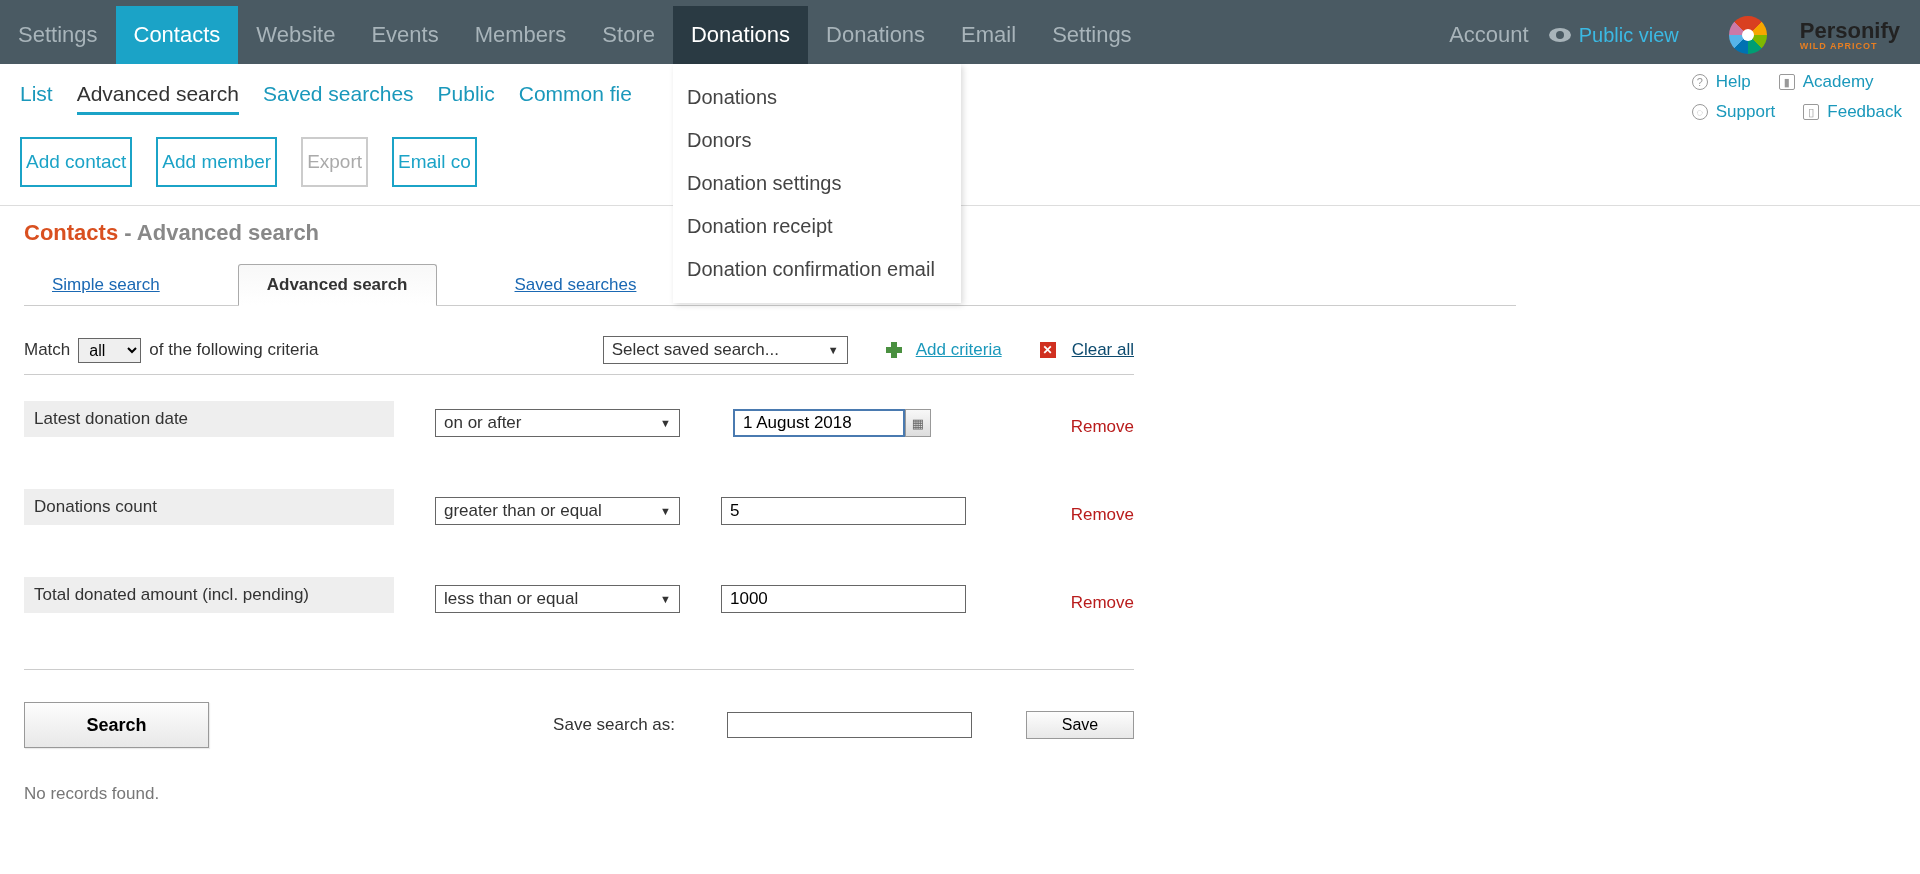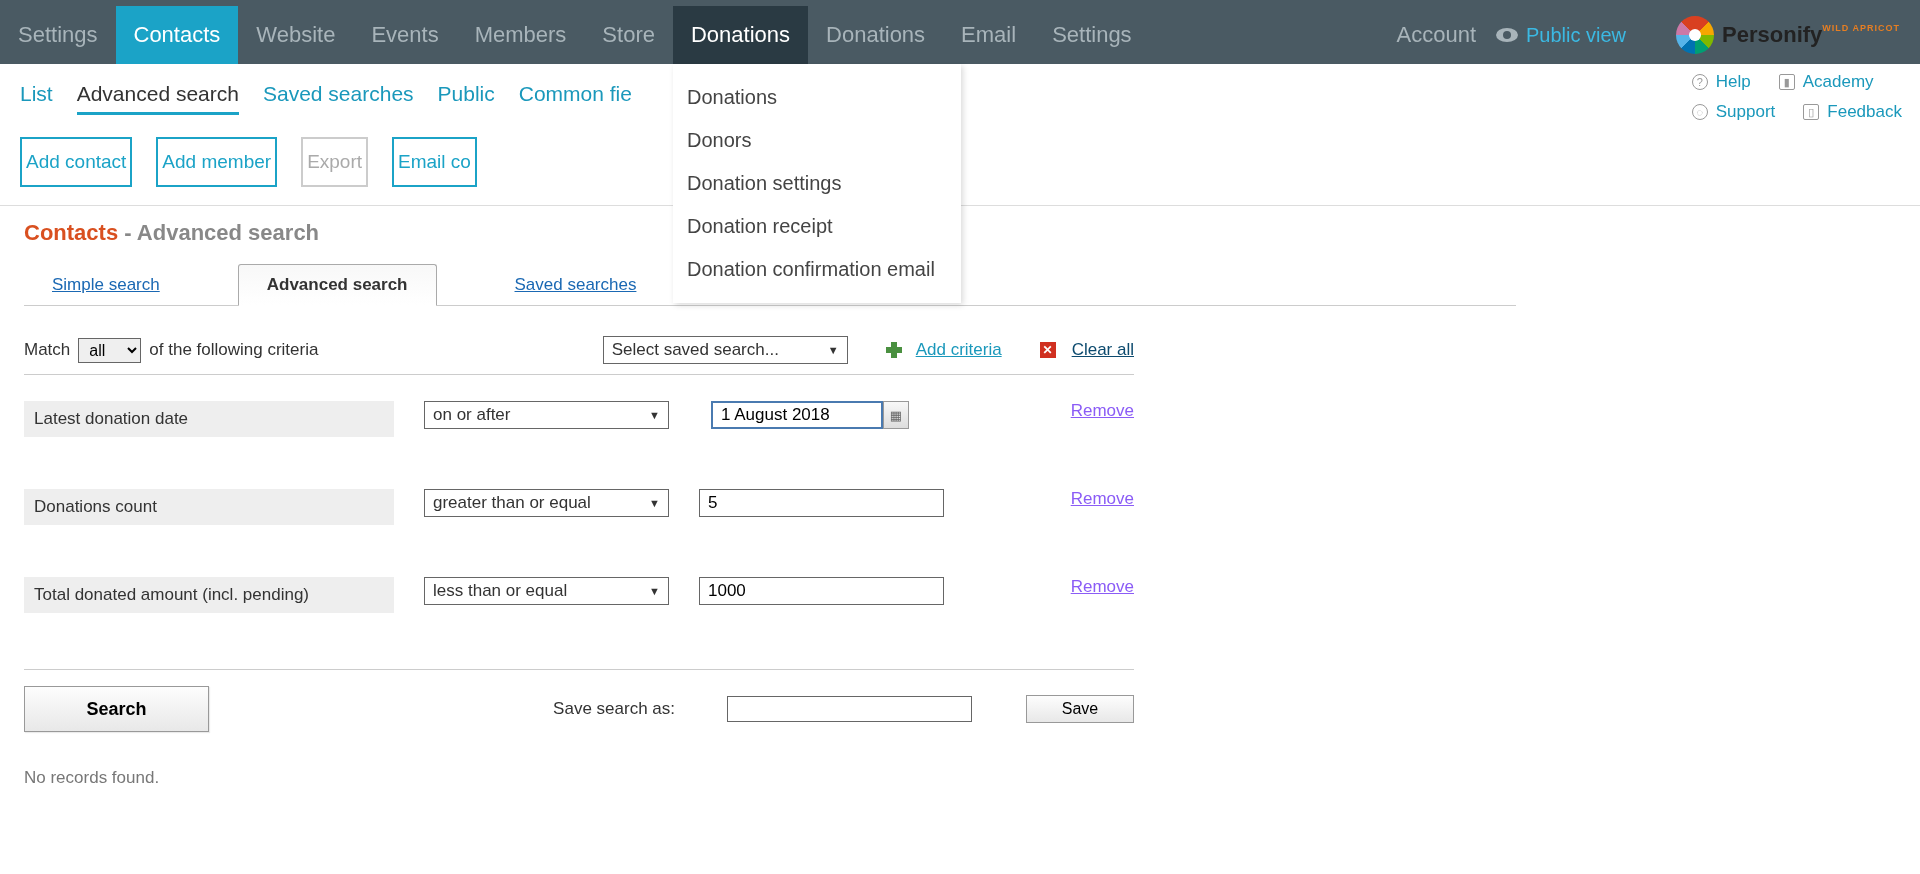--- a/index.html
+++ b/index.html
@@ -11,21 +11,21 @@
 .topbar .nav-item.active { background: #1ba3c7; color: #fff; }
 .topbar .nav-item.open { background: #2a3a43; color: #fff; }
 .topbar .right { margin-left: auto; display: flex; align-items: center; gap: 20px; padding-right: 20px; }
 .topbar .account { color: #a8b4ba; font-size: 22px; }
 .topbar .public { color: #3bb9e3; font-size: 20px; display: flex; align-items: center; gap: 8px; }
 .topbar .eye { width: 22px; height: 14px; background: #a8b4ba; border-radius: 50% / 50%; display: inline-flex; align-items: center; justify-content: center; }
 .topbar .eye::after { content: ''; width: 8px; height: 8px; background: #4a5a63; border-radius: 50%; }
 .logo { display: flex; align-items: center; gap: 8px; margin-left: 30px; }
 .logo-wheel { width: 38px; height: 38px; border-radius: 50%; background: conic-gradient(#d94020 0 45deg, #f7a600 45deg 90deg, #7fb800 90deg 135deg, #009e73 135deg 180deg, #0072b2 180deg 225deg, #56b4e9 225deg 270deg, #cc79a7 270deg 315deg, #d94020 315deg 360deg); position: relative; }
 .logo-wheel::after { content: ''; position: absolute; top: 50%; left: 50%; width: 12px; height: 12px; background: #fff; border-radius: 50%; transform: translate(-50%, -50%); }
-.logo-text { display: flex; flex-direction: row; line-height: 1; }
+.logo-text { display: flex; flex-direction: column; line-height: 1; margin-left: 25px; }
 .logo-main { font-size: 22px; font-weight: 700; color: #222; }
 .logo-sub { font-size: 9px; color: #e67e22; letter-spacing: 1px; font-weight: 600; }
 
 .dropdown { position: absolute; top: 100%; left: 0; background: #fff; box-shadow: 2px 2px 6px rgba(0,0,0,.15); min-width: 288px; z-index: 100; padding: 12px 0; }
 .dropdown .dd-item { padding: 10px 14px; font-size: 20px; color: #444; cursor: pointer; }
 
 .subbar { padding: 18px 20px 0 20px; position: relative; }
 .subnav { display: flex; align-items: baseline; gap: 24px; }
 .subnav .sn { color: #1a98bb; font-size: 21px; cursor: pointer; }
 .subnav .sn.active { color: #333; border-bottom: 3px solid #1ba3c7; padding-bottom: 6px; }
@@ -55,31 +55,31 @@
 .crit-header select { font-size: 16px; padding: 2px 18px 2px 6px; border: 1px solid #666; }
 .crit-header .select-saved { margin-left: auto; width: 245px; height: 28px; border: 1px solid #666; padding: 3px 8px; display: flex; align-items: center; justify-content: space-between; cursor: pointer; }
 .crit-header .plus { width: 16px; height: 16px; display: inline-block; position: relative; margin-left: 30px; }
 .crit-header .plus::before, .crit-header .plus::after { content: ''; position: absolute; background: #4a9040; }
 .crit-header .plus::before { width: 16px; height: 6px; top: 5px; left: 0; }
 .crit-header .plus::after { width: 6px; height: 16px; left: 5px; top: 0; }
 .crit-header .addcrit { color: #1a98bb; text-decoration: underline; cursor: pointer; margin-left: 6px; }
 .crit-header .clearbox { width: 16px; height: 16px; background: #d03020; display: inline-flex; align-items: center; justify-content: center; color: #fff; font-size: 12px; font-weight: bold; margin-left: 30px; }
 .crit-header .clearall { color: #0c4a6e; text-decoration: underline; cursor: pointer; margin-left: 8px; }
 
-.crit-row { display: flex; align-items: flex-start; gap: 30px; padding: 26px 0; }
+.crit-row { display: flex; align-items: flex-end; gap: 41px; padding: 26px 0; }
 .crit-field { width: 370px; background: #eee; padding: 8px 10px; font-size: 17px; }
 .crit-op { width: 245px; height: 28px; border: 1px solid #666; padding: 3px 8px; font-size: 17px; display: flex; justify-content: space-between; align-items: center; cursor: pointer; }
 .crit-val { width: 245px; height: 28px; border: 1px solid #666; padding: 3px 8px; font-size: 17px; }
 .crit-val.date { width: 172px; border: 2px solid #4a7ab0; }
 .datewrap { display: flex; align-items: stretch; margin-left: 12px; }
 .datepick { width: 26px; height: 28px; background: linear-gradient(#f8f8f8, #ddd); border: 1px solid #999; display: flex; align-items: center; justify-content: center; cursor: pointer; }
 .datepick::before { content: '▦'; font-size: 13px; color: #666; }
-.remove { margin-left: auto; color: #8b5cf6; text-decoration: underline; cursor: pointer; font-size: 17px; }
-
-.search-row { display: flex; align-items: center; margin-top: 30px; border-top: 1px solid #ccc; padding-top: 16px; max-width: 1110px; gap: 40px; }
+.remove { margin-left: auto; color: #b91c1c; cursor: pointer; font-size: 17px; }
+
+.search-row { display: flex; align-items: center; margin-top: 30px; border-top: 1px solid #ccc; padding-top: 32px; max-width: 1110px; gap: 40px; }
 .search-btn { width: 185px; height: 46px; background: linear-gradient(#fdfdfd, #e8e8e8); border: 1px solid #999; font-size: 18px; font-weight: 600; cursor: pointer; box-shadow: 1px 1px 1px rgba(0,0,0,.08); }
 .save-label { margin-left: auto; font-size: 17px; margin-right: 12px; }
 .save-input { width: 245px; height: 26px; border: 1px solid #666; padding: 2px 6px; }
 .save-btn { margin-left: 14px; width: 108px; height: 28px; background: linear-gradient(#fdfdfd, #e8e8e8); border: 1px solid #999; font-size: 16px; cursor: pointer; }
 
 .no-records { margin-top: 36px; color: #777; font-size: 17px; }
 
 .cursor-hand { position: absolute; left: 635px; top: 60px; font-size: 18px; color: #fff; z-index: 200; pointer-events: none; }
 .caret { font-size: 11px; color: #333; }
 </style>

